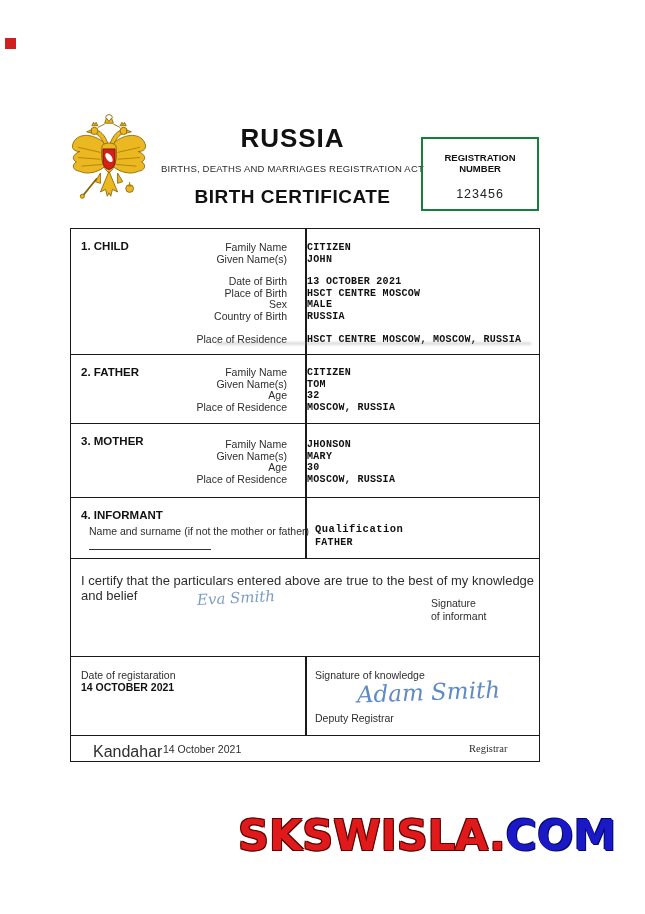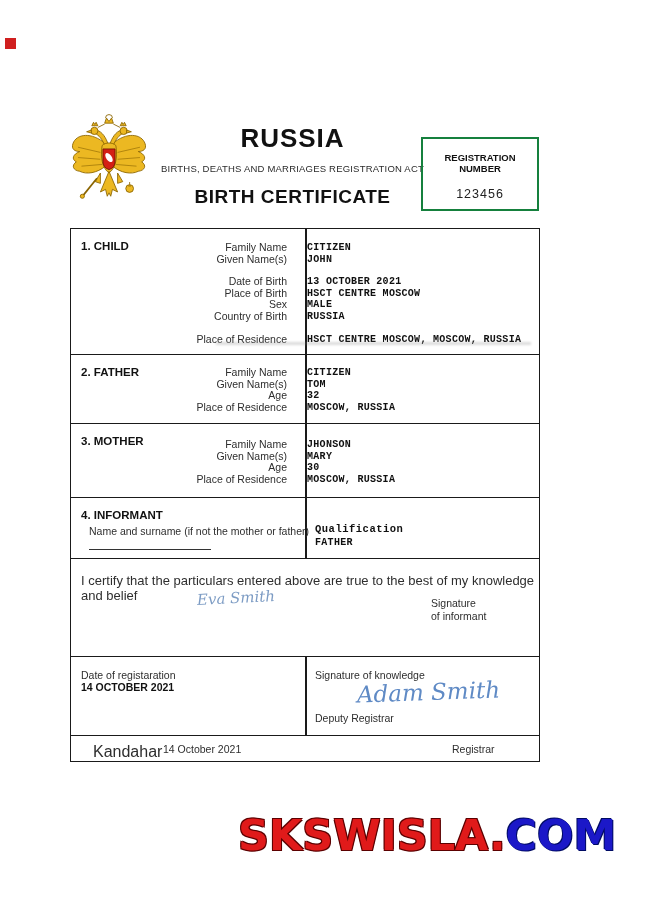--- a/index.html
+++ b/index.html
@@ -102,21 +102,21 @@
   .sig-registrar {
     position: absolute; left: 250px; top: 22px; width: 215px; text-align: center;
     font-family: "DejaVu Serif", serif; font-style: italic; font-size: 23px;
     transform: rotate(-2deg); white-space: nowrap;
   }
   .reg-deputy { position: absolute; left: 244px; top: 55px; font-size: 10.5px; color: #2e2e2e; }
 
   .row-footer { height: 26px; }
   .footer-place { position: absolute; left: 22px; top: 7px; font-size: 16px; color: #2e2e2e; }
   .footer-date { position: absolute; left: 92px; top: 7px; font-size: 10.5px; color: #2e2e2e; }
-  .footer-role { position: absolute; left: 381px; top: 7px; font-size: 10.5px; color: #2e2e2e; }
+  .footer-role { position: absolute; left: 398px; top: 7px; font-size: 10.5px; color: #2e2e2e; font-family: Liberation Serif, serif; }
 
   
   .watermark {
     position: absolute; left: 238px; top: 810px;
     font-family: "DejaVu Sans", sans-serif; font-size: 43px; font-weight: bold;
     letter-spacing: 0px; white-space: nowrap;
   }
   .wm-name { text-shadow: 1px 1px 0 #5c0000, -1px -1px 0 #5c0000, 1px -1px 0 #5c0000, -1px 1px 0 #5c0000; }
   .wm-tld  { text-shadow: 1px 1px 0 #000b63, -1px -1px 0 #000b63; }
 </style>

